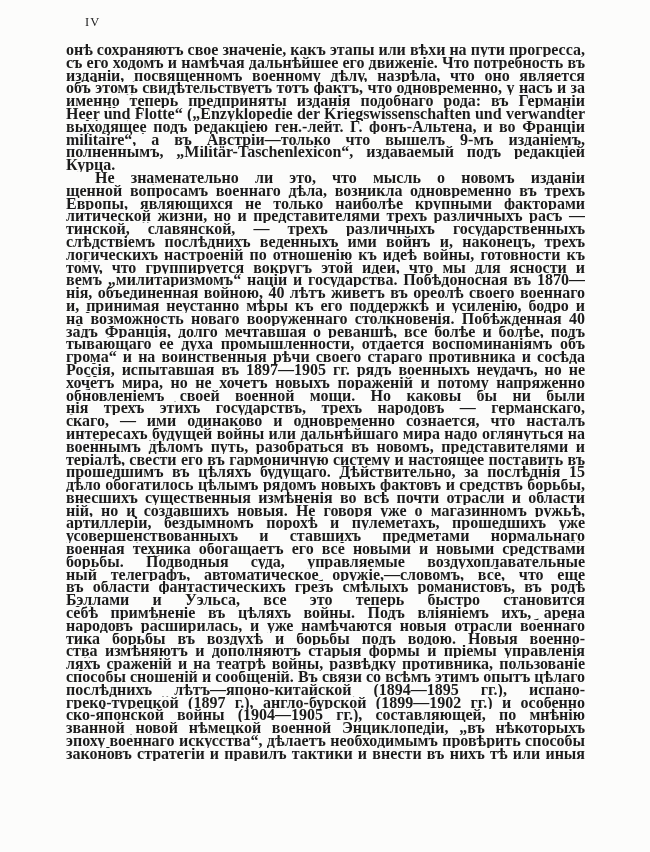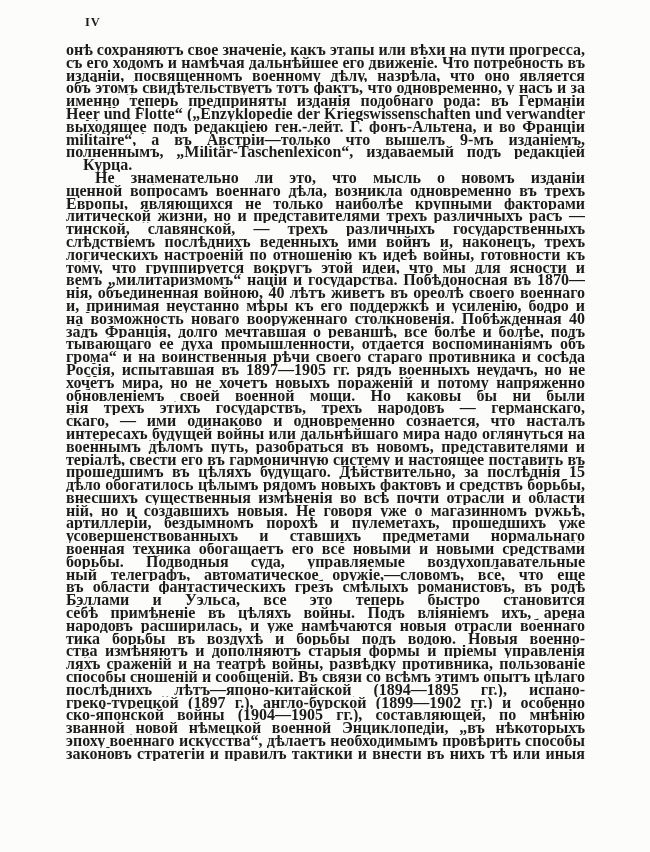--- a/index.html
+++ b/index.html
@@ -10,41 +10,41 @@
     overflow: hidden;
     background: #fcfcfb;
     font-family: "Liberation Serif", "DejaVu Serif", serif;
     color: #1c1c1c;
   }
   .page-number {
     position: absolute;
     left: 85px;
     top: 15px;
     font-size: 12.5px;
-    font-weight: bold;
+    font-weight: normal;
     letter-spacing: 1px;
   }
   .page-body {
     position: absolute;
     left: 66px;
     top: 44px;
     width: 519px;
     font-size: 16px;
     line-height: 12.8px;
     font-weight: bold;
   }
   .paragraph { margin: 0; padding: 0; }
   .line {
     text-align: justify;
     text-align-last: justify;
     height: 12.8px;
     overflow: hidden;
   }
   .line.indent { text-indent: 29px; }
-  .line.para-end { text-align-last: left; margin-left: 17px; }
+  .line.para-end { text-align-last: left; }
 </style>
 </head>
 <body>
 
 <div class="page-number">IV</div>
 
 <div class="page-body">
     <div class="paragraph">
       <div class="line">онѣ сохраняютъ свое значеніе, какъ этапы или вѣхи на пути прогресса, знакомя</div>
       <div class="line">съ его ходомъ и намѣчая дальнѣйшее его движеніе. Что потребность въ такомъ</div>

